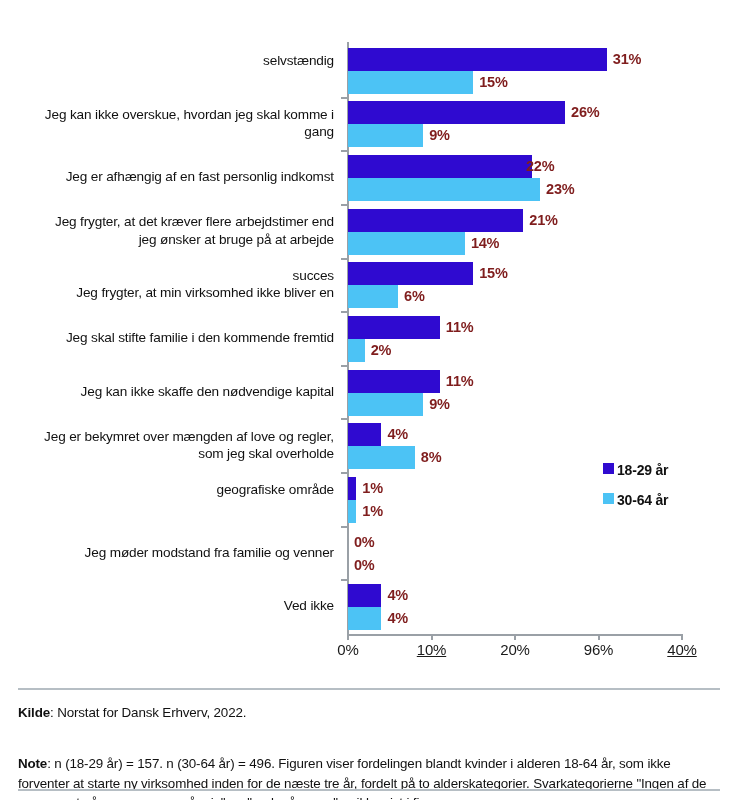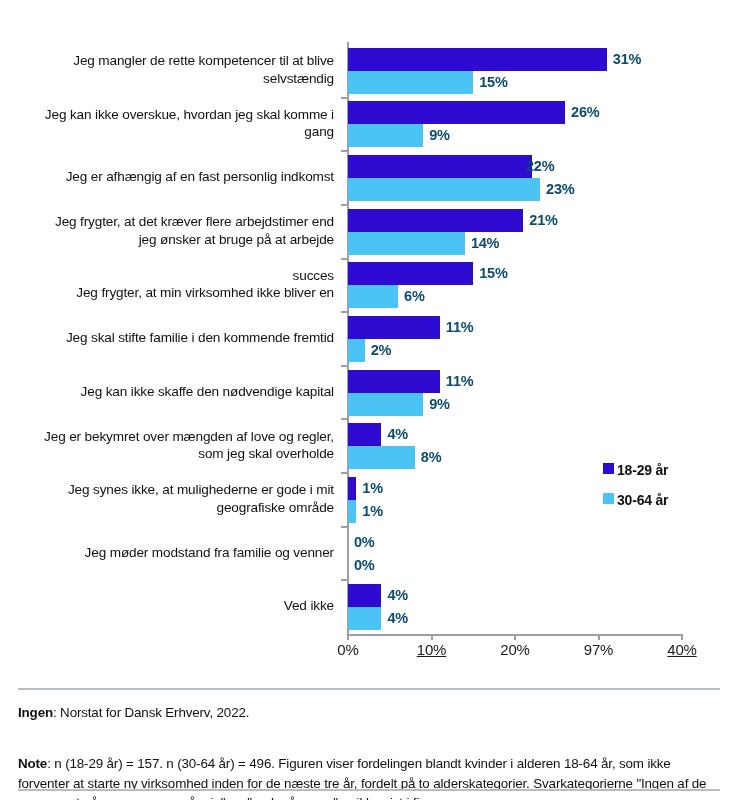--- a/index.html
+++ b/index.html
@@ -89,21 +89,21 @@
     height: 23px;
   }
   .bar.s0 { background: #2f0ad0; }
   .bar.s1 { background: #4cc3f5; }
   .barval {
     position: absolute;
     height: 23px;
     line-height: 23px;
     font-size: 14.5px;
     font-weight: bold;
-    color: #0c4a6e;
+    color: #7f1d1d;
     white-space: nowrap;
     letter-spacing: -0.2px;
     text-align: right;
   }
 
   
   #legend {
     position: absolute;
     left: 603px;
     top: 460px;
@@ -164,21 +164,20 @@
   }
 </style>
 </head>
 <body>
 
 <div id="figure">
   <div class="axis-y"></div>
   <div class="axis-x"></div>
   <div id="cat-labels">
       <div class="catlabel-wrap" style="top: 52.3182px;">
-        <div>Jeg mangler de rette kompetencer til at blive</div>
         <div>selvstændig</div>
       </div>
       <div class="catlabel-wrap" style="top: 105.955px;">
         <div>Jeg kan ikke overskue, hvordan jeg skal komme i</div>
         <div>gang</div>
       </div>
       <div class="catlabel-wrap" style="top: 168.341px;">
         <div>Jeg er afhængig af en fast personlig indkomst</div>
       </div>
       <div class="catlabel-wrap" style="top: 213.227px;">
@@ -193,21 +192,20 @@
         <div>Jeg skal stifte familie i den kommende fremtid</div>
       </div>
       <div class="catlabel-wrap" style="top: 382.886px;">
         <div>Jeg kan ikke skaffe den nødvendige kapital</div>
       </div>
       <div class="catlabel-wrap" style="top: 427.773px;">
         <div>Jeg er bekymret over mængden af love og regler,</div>
         <div>som jeg skal overholde</div>
       </div>
       <div class="catlabel-wrap" style="top: 481.409px;">
-        <div>Jeg synes ikke, at mulighederne er gode i mit</div>
         <div>geografiske område</div>
       </div>
       <div class="catlabel-wrap" style="top: 543.795px;">
         <div>Jeg møder modstand fra familie og venner</div>
       </div>
       <div class="catlabel-wrap" style="top: 597.432px;">
         <div>Ved ikke</div>
       </div>
     </div>
   <div id="yticks">
@@ -267,33 +265,33 @@
       <div class="barval" style="left: 39.4px; top: 563.182px;">4%</div>
     </div>
   <div id="xaxis">
       <div class="xtick" style="left: 347px;"></div>
       <div class="xlabel" style="left: 348px;">0%</div>
       <div class="xtick" style="left: 430.5px;"></div>
       <div class="xlabel" style="left: 431.5px; text-decoration: underline;">10%</div>
       <div class="xtick" style="left: 514px;"></div>
       <div class="xlabel" style="left: 515px;">20%</div>
       <div class="xtick" style="left: 597.5px;"></div>
-      <div class="xlabel" style="left: 598.5px;">97%</div>
+      <div class="xlabel" style="left: 598.5px;">96%</div>
       <div class="xtick" style="left: 681px;"></div>
       <div class="xlabel" style="left: 682px; text-decoration: underline;">40%</div>
     </div>
 
   <div id="legend">
       <div class="legend-row"><span class="legend-swatch" style="background: rgb(47, 10, 208);"></span><span class="legend-text">18-29 år</span></div>
       <div class="legend-row"><span class="legend-swatch" style="background: rgb(76, 195, 245);"></span><span class="legend-text">30-64 år</span></div>
     </div>
 </div>
 
 <div id="footer">
   <div class="rule" id="rule-top"></div>
   <div class="foot-block" id="foot-kilde">
-    <span class="foot-lead">Ingen</span><span>: Norstat for Dansk Erhverv, 2022.</span>
+    <span class="foot-lead">Kilde</span><span>: Norstat for Dansk Erhverv, 2022.</span>
   </div>
   <div class="foot-block" id="foot-note">
     <span class="foot-lead">Note</span><span>: n (18-29 år) = 157. n (30-64 år) = 496. Figuren viser fordelingen blandt kvinder i alderen 18-64 år, som ikke forventer at starte ny virksomhed inden for de næste tre år, fordelt på to alderskategorier. Svarkategorierne "Ingen af de overnævnte årsager passer på mig" og "andre årsager" er ikke vist i figuren.</span>
   </div>
   <div class="rule" id="rule-bottom"></div>
 </div>
 
 </body></html>

